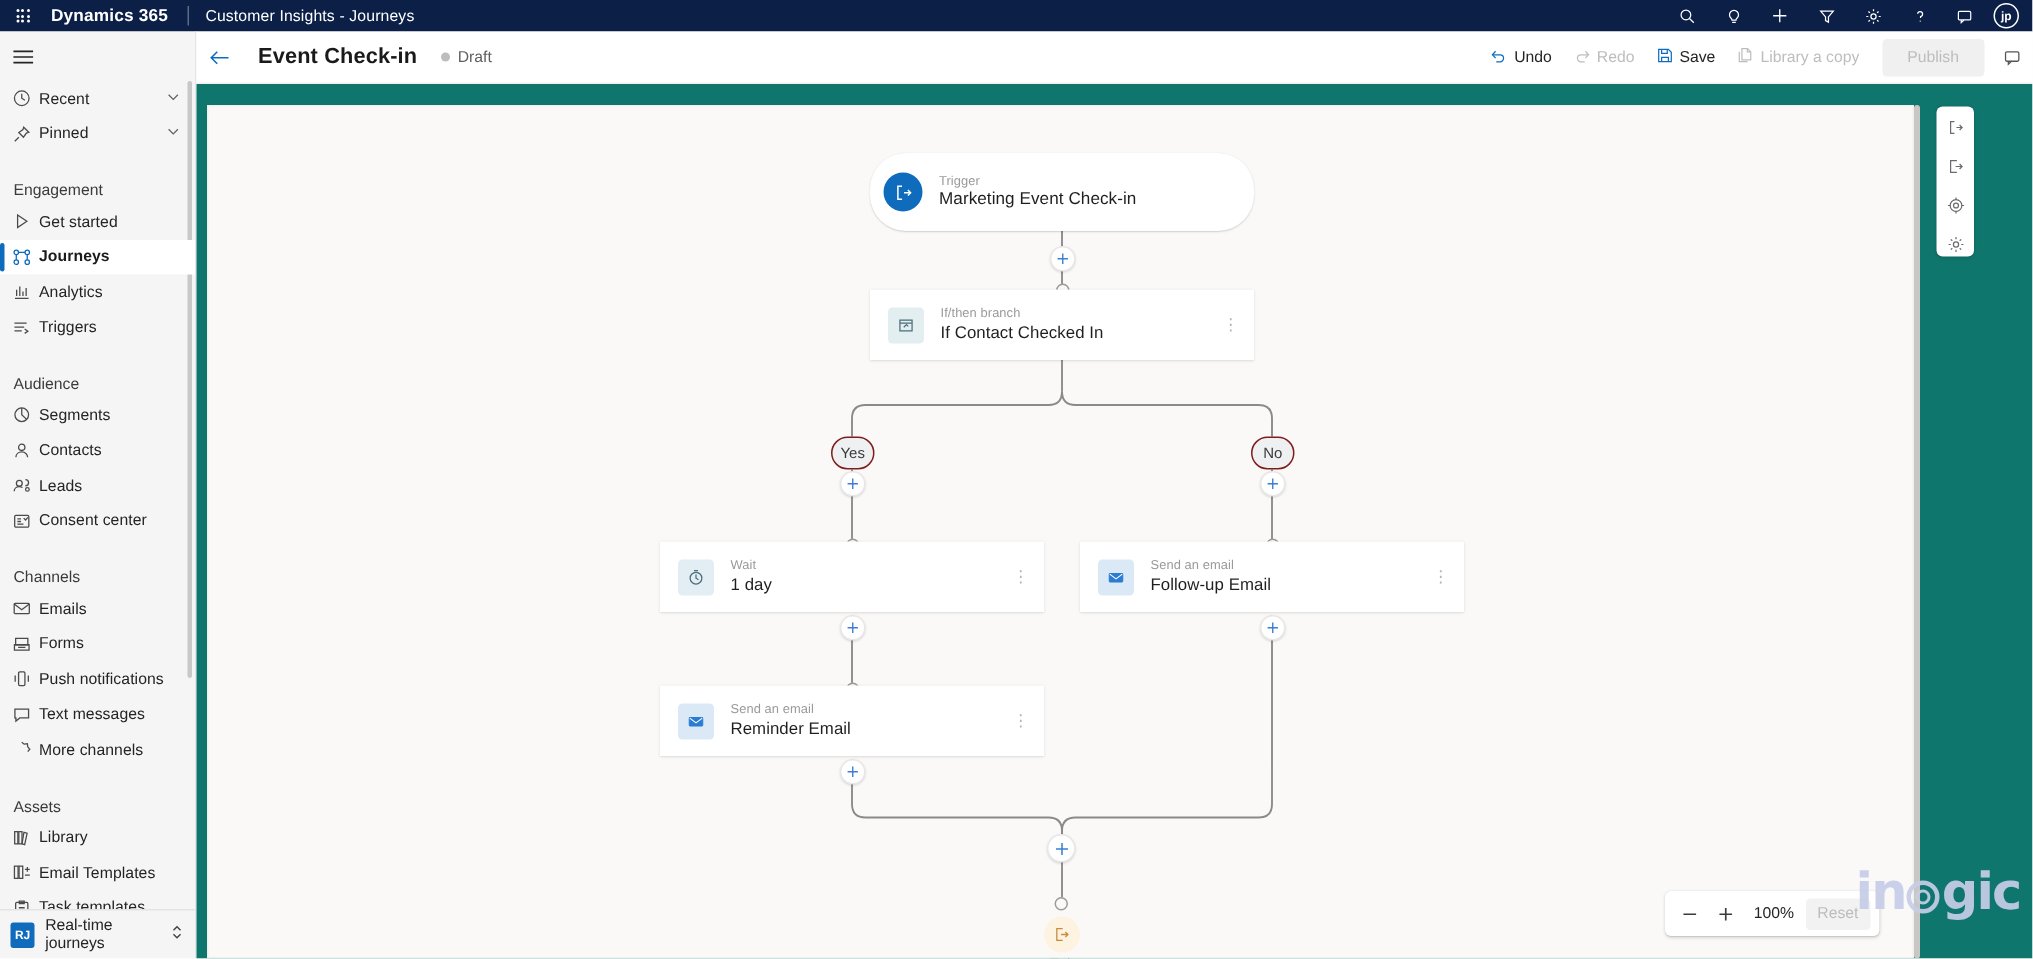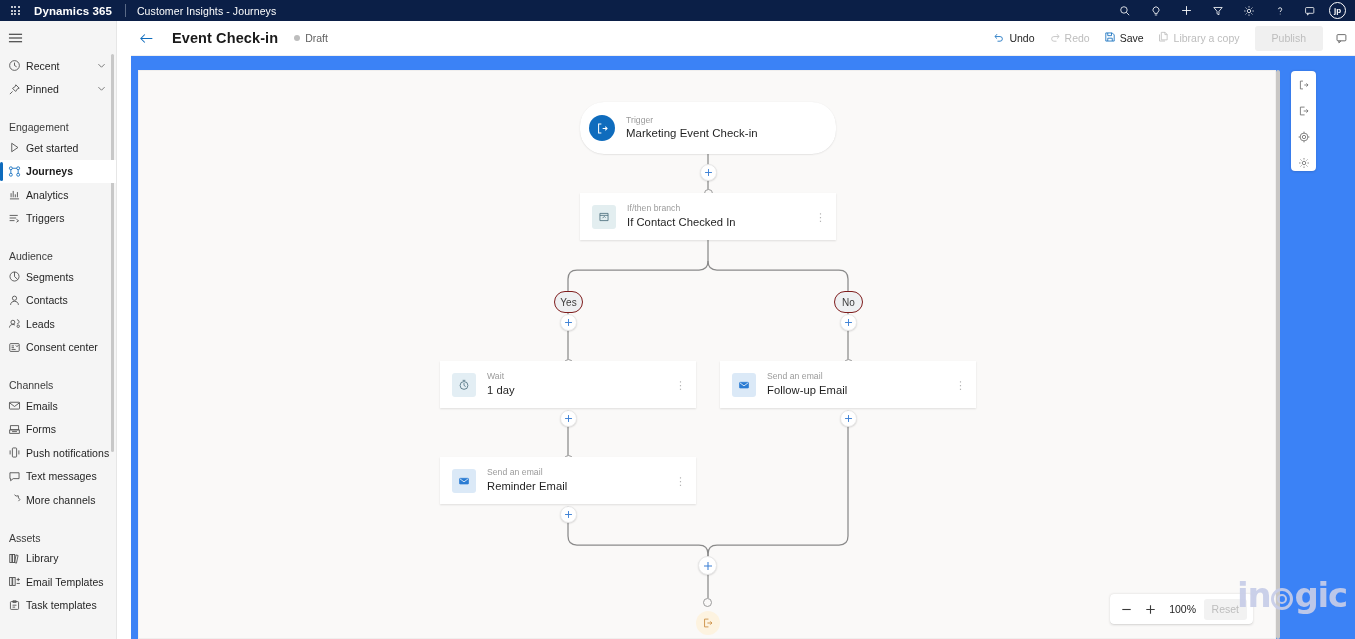--- a/index.html
+++ b/index.html
@@ -42,21 +42,21 @@
   .bicon svg { display: block; }
   .avatar {
     width: 17px; height: 17px; border-radius: 50%;
     border: 1px solid #ffffff; color: #ffffff;
     font-size: 8px; display: flex; align-items: center; justify-content: center;
     margin-left: 3px; margin-right: 4px; cursor: pointer;
   }
 
   
   .leftnav {
-    position: absolute; top: 21px; left: 0; width: 117px; height: 618px;
+    position: absolute; top: 21px; left: 0; width: 131px; height: 618px;
     background: #f5f5f5; border-right: 1px solid #e6e6e6;
     overflow: hidden;
   }
   .hamburger {
     height: 33px; display: flex; align-items: center; padding-left: 8px; cursor: pointer;
   }
   .nav-scroll { height: 585px; position: relative; }
   .nav-item {
     display: flex; align-items: center; height: 23.5px;
     padding-left: 8px; cursor: pointer; position: relative;
@@ -128,21 +128,21 @@
     margin-left: 8px; margin-right: 6px; cursor: default;
   }
   .feedback-btn {
     width: 26px; height: 35px; display: flex; align-items: center; justify-content: center;
     cursor: pointer; color: #444;
   }
 
   
   .canvas-wrap {
     position: absolute; top: 56px; left: 131px; width: 1224px; height: 583px;
-    background: #3b82f6; overflow: hidden;
+    background: #0f766e; overflow: hidden;
   }
   .canvas {
     position: absolute; top: 14px; left: 7px; width: 1138px; height: 569px;
     background: #faf9f8; border: 1px solid #f0efee;
   }
   .canvas-scrollbar {
     position: absolute; top: 14px; right: 75px; width: 4px; height: 569px;
     background: #c9c7c5; border-radius: 2px; cursor: pointer;
   }
 
@@ -534,20 +534,29 @@
           <svg width="13" height="13" viewBox="0 0 16 16" fill="none" stroke="#4a4a4a" stroke-width="1.05">
             <rect x="3" y="3.2" width="10" height="9.6" rx="1"></rect>
               <path d="M6 2.2h4v2H6z"></path>
             <path d="M5.6 7.6h4.8M5.6 10h3.2"></path>
           </svg>
         </span>
         <span class="nav-label">Task templates</span>
       </div>
     </div>
 
+    <div class="nav-footer">
+      <div class="nav-footer-badge">RJ</div>
+      <div class="nav-footer-label">Real-time journeys</div>
+      <div class="nav-footer-chev">
+        <svg width="10" height="11" viewBox="0 0 12 14" fill="none" stroke="#444" stroke-width="1.2">
+          <path d="M3 5.4L6 2.4l3 3M3 8.6l3 3 3-3"></path>
+        </svg>
+      </div>
+    </div>
   </div>
 
   <div class="cmdbar">
     <div class="back-btn">
       <svg width="15" height="13" viewBox="0 0 18 14" fill="none" stroke="#0f6cbd" stroke-width="1.25">
         <path d="M16 7H2.4M7 2.2L2.2 7l4.8 4.8"></path>
       </svg>
     </div>
     <div class="page-title">Event Check-in</div>
     <div class="status-chip">

